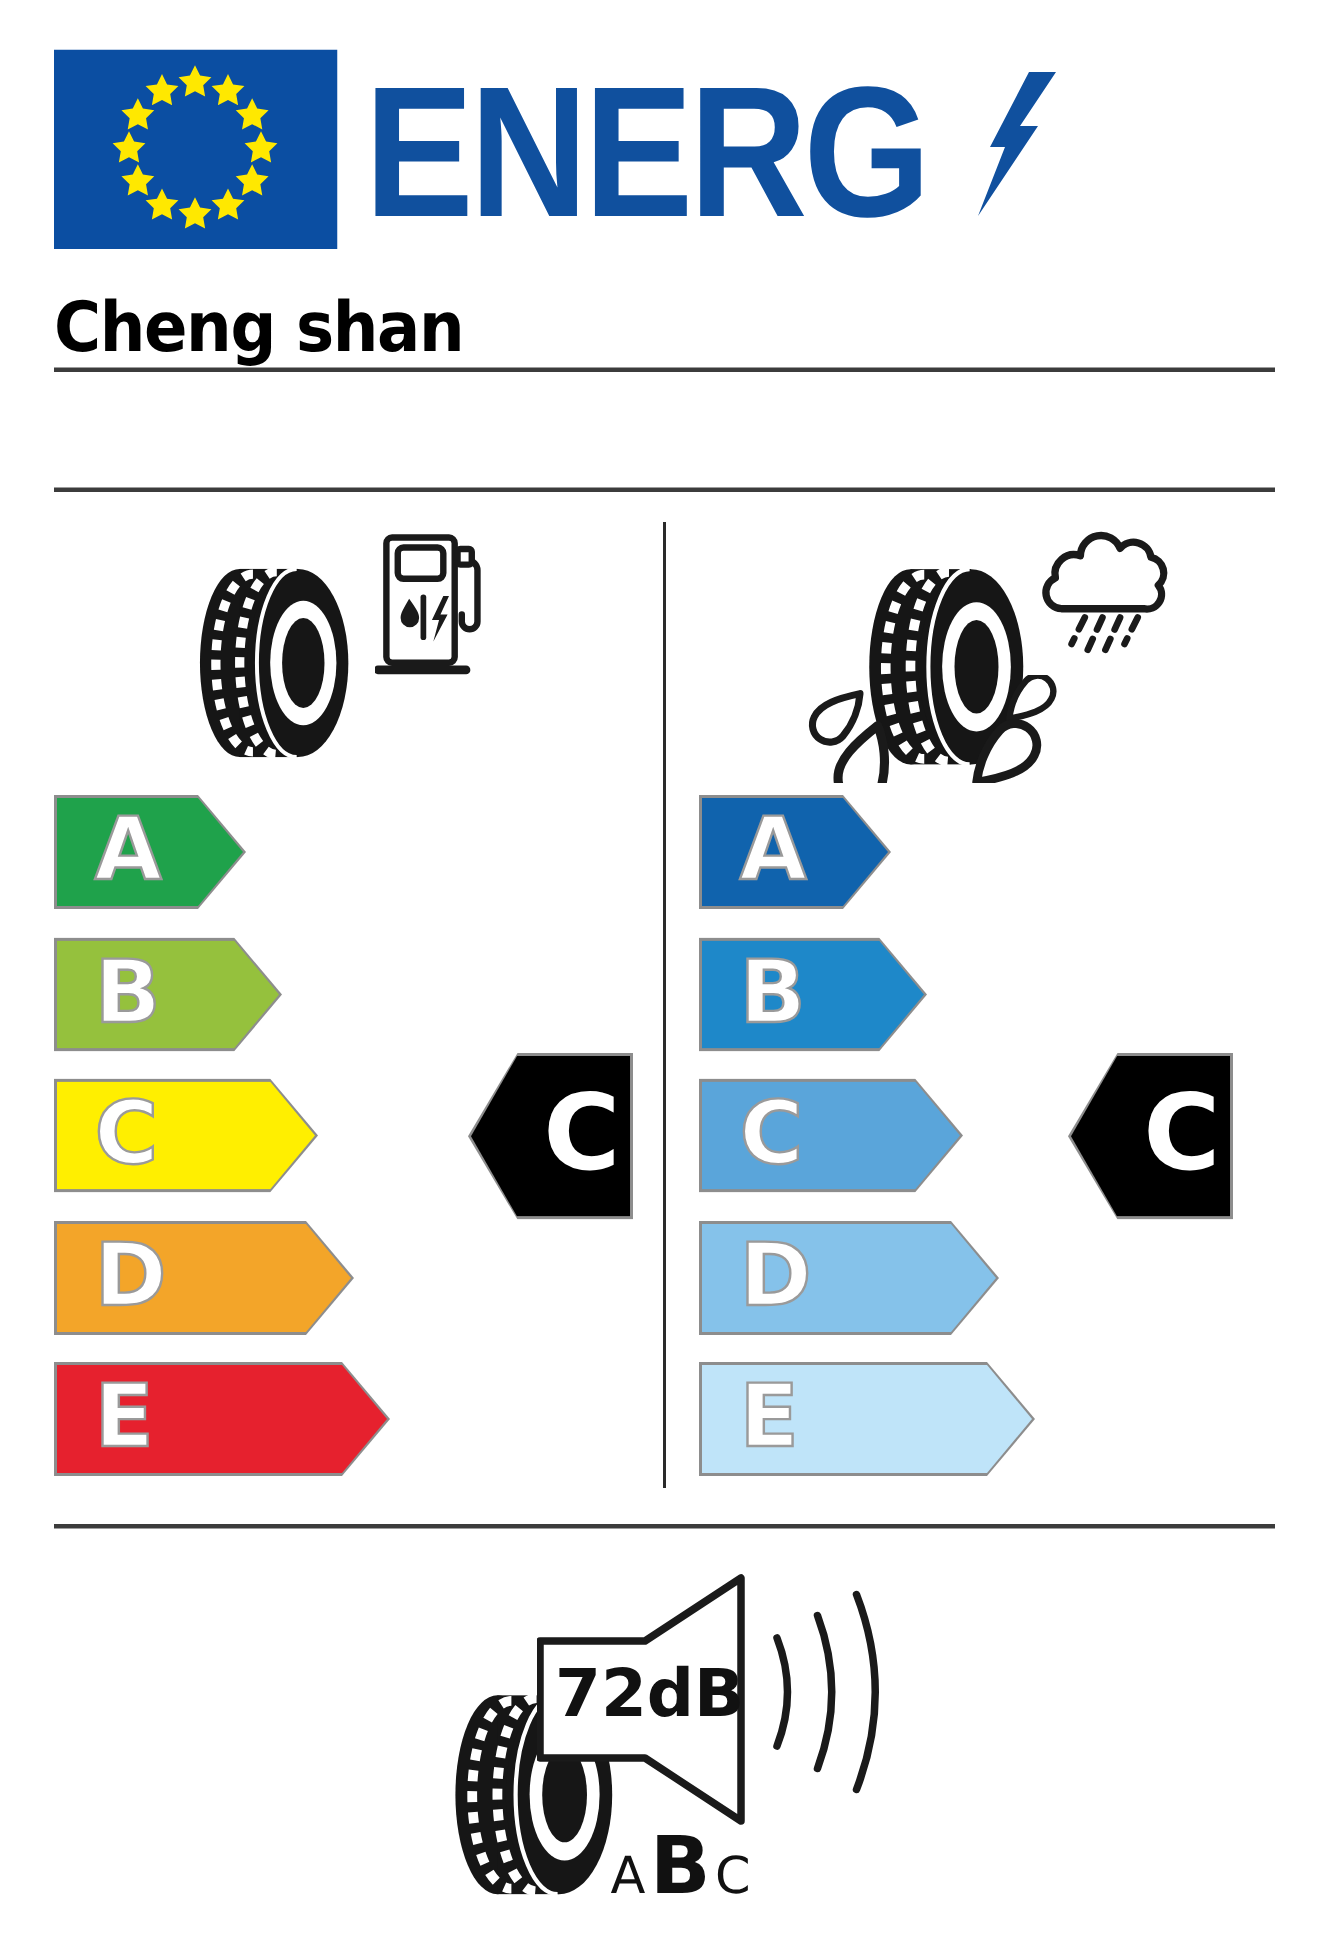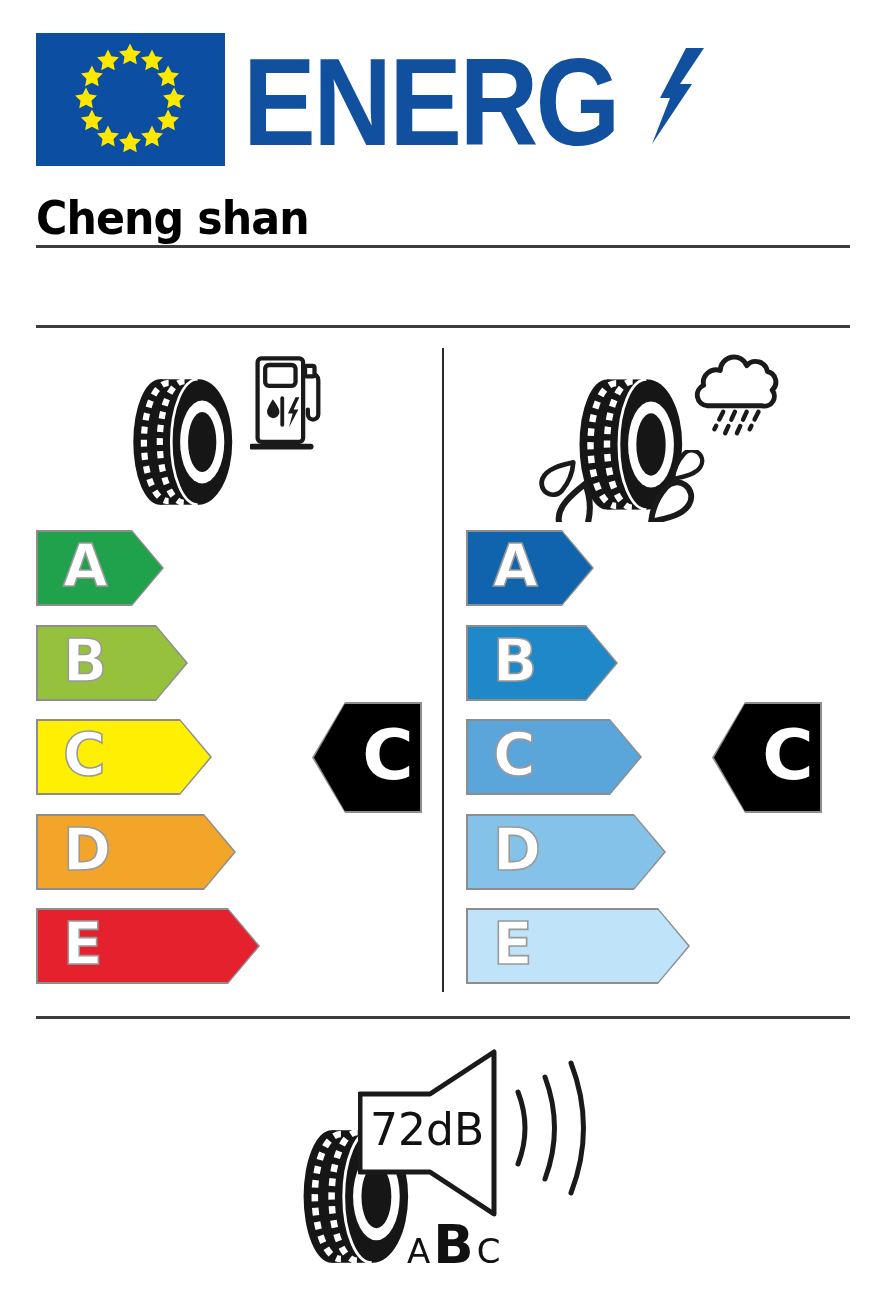--- a/index.html
+++ b/index.html
@@ -43,21 +43,21 @@
   
   .black-arrow{position:absolute;top:702px;width:110px;height:111px;background:#8d8d8d;
        clip-path:polygon(0 50%,30% 0,100% 0,100% 100%,30% 100%);}
   .black-arrow .fill{position:absolute;inset:2px;background:#000;
        clip-path:polygon(0 50%,29% 0,100% 0,100% 100%,29% 100%);}
   .arrow-left{left:312px}.arrow-right{left:712px}
   .rating-letter{position:absolute;left:38%;right:0;top:50%;transform:translateY(-54%);
        text-align:center;font-size:70px;font-weight:700;color:#fff;line-height:1;}
 
   
-  .noise-db{position:absolute;left:370px;top:1104px;width:104px;font-size:44px;font-weight:400;
+  .noise-db{position:absolute;left:370px;top:1104px;width:104px;font-size:44px;font-weight:700;
        color:#111;white-space:nowrap;letter-spacing:0px;}
   .noise-classes{position:absolute;left:407px;top:1218px;display:flex;align-items:baseline;gap:3px;
        color:#111;}
   .noise-class{font-size:34px;font-weight:400;line-height:1;}
   .noise-class.active{font-size:53px;font-weight:700;}
 </style>
 </head>
 <body>
 
 <div id="label">

